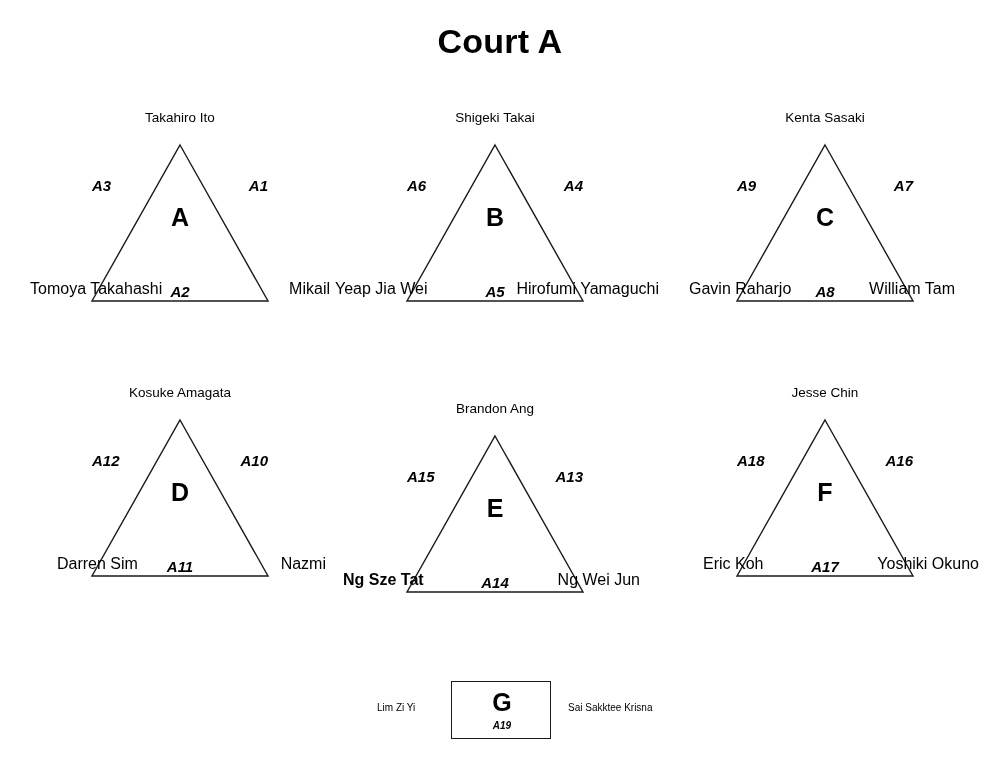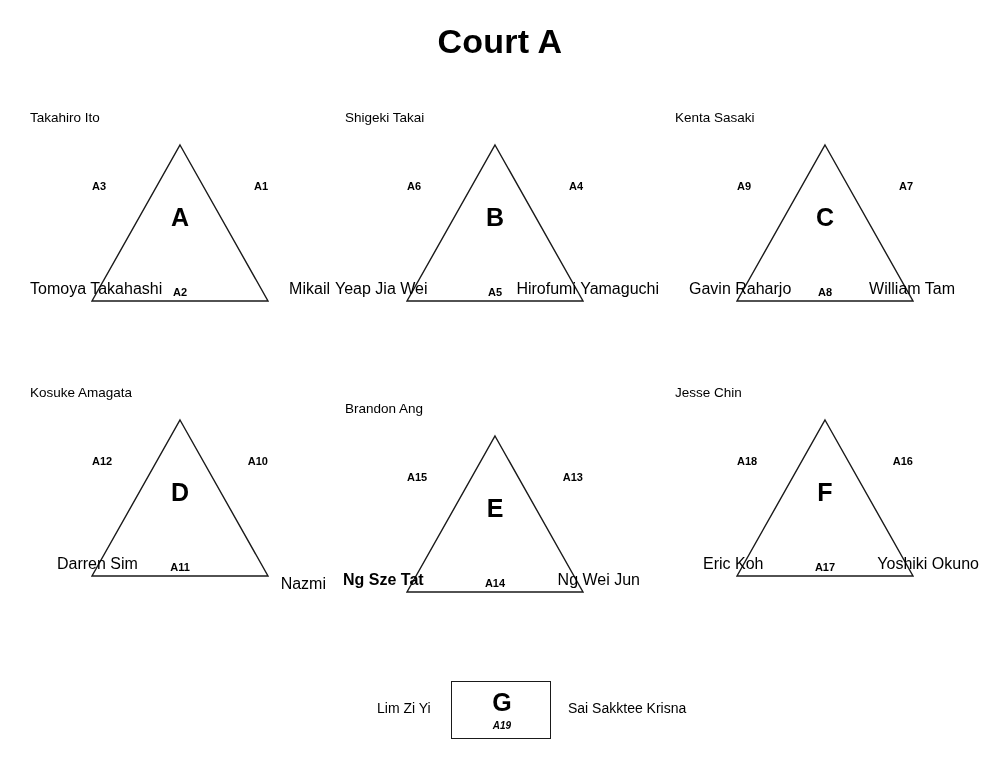--- a/index.html
+++ b/index.html
@@ -33,20 +33,21 @@
     position: absolute;
     width: 300px;
     height: 240px;
   }
 
   .top-name {
     position: absolute;
     top: 0;
     left: 0;
     width: 300px;
+    text-align: center;
     font-size: 13.5px;
     line-height: 16px;
     white-space: nowrap;
   }
 
   .tri-wrap {
     position: absolute;
     top: 33px;
     left: 60px;
     width: 180px;
@@ -71,21 +72,22 @@
     left: 0;
     width: 300px;
     text-align: center;
     font-size: 25px;
     font-weight: bold;
     line-height: 28px;
   }
 
   .edge-label {
     position: absolute;
-    font-size: 11px;
+    font-size: 15px;
+    font-style: italic;
     font-weight: 600;
     line-height: 12px;
     white-space: nowrap;
   }
   .edge-left  { top: 70px; left: 62px; text-align: left; }
   .edge-right { top: 70px; right: 62px; text-align: right; }
   .edge-bottom{ top: 176px; left: 0; width: 300px; text-align: center; }
 
   .bottom-row {
     position: absolute;
@@ -138,21 +140,21 @@
     width: 100px;
     text-align: center;
     font-size: 10px;
     font-style: italic;
     font-weight: 600;
     line-height: 12px;
   }
   .final-side-name {
     position: absolute;
     top: 27px;
-    font-size: 14px;
+    font-size: 10px;
     line-height: 18px;
     white-space: nowrap;
   }
   #final-left-name  { left: 47px; text-align: right; }
   #final-right-name { left: 238px; text-align: right; }
 </style>
 </head>
 <body>
 
 <div id="page-title">Court A</div>
@@ -214,21 +216,21 @@
     <svg viewBox="0 0 180 160" xmlns="http://www.w3.org/2000/svg" aria-hidden="true">
       <polygon class="tri-line" points="90,2 178,158 2,158"></polygon>
     </svg>
   </div>
   <div class="group-letter">D</div>
   <div class="edge-label edge-left">A12</div>
   <div class="edge-label edge-right">A10</div>
   <div class="edge-label edge-bottom">A11</div>
   <div class="bottom-row">
     <div class="corner-name corner-left" style="left:27px;">Darren Sim</div>
-    <div class="corner-name corner-right" style="right:4px;margin-top:20px;">Nazmi</div>
+    <div class="corner-name corner-right" style="right:4px;">Nazmi</div>
   </div>
 </div>
 
 <div class="group" style="left:345px; top:385px;margin-top:16px;">
   <div class="top-name">Brandon Ang</div>
   <div class="tri-wrap">
     <svg viewBox="0 0 180 160" xmlns="http://www.w3.org/2000/svg" aria-hidden="true">
       <polygon class="tri-line" points="90,2 178,158 2,158"></polygon>
     </svg>
   </div>

